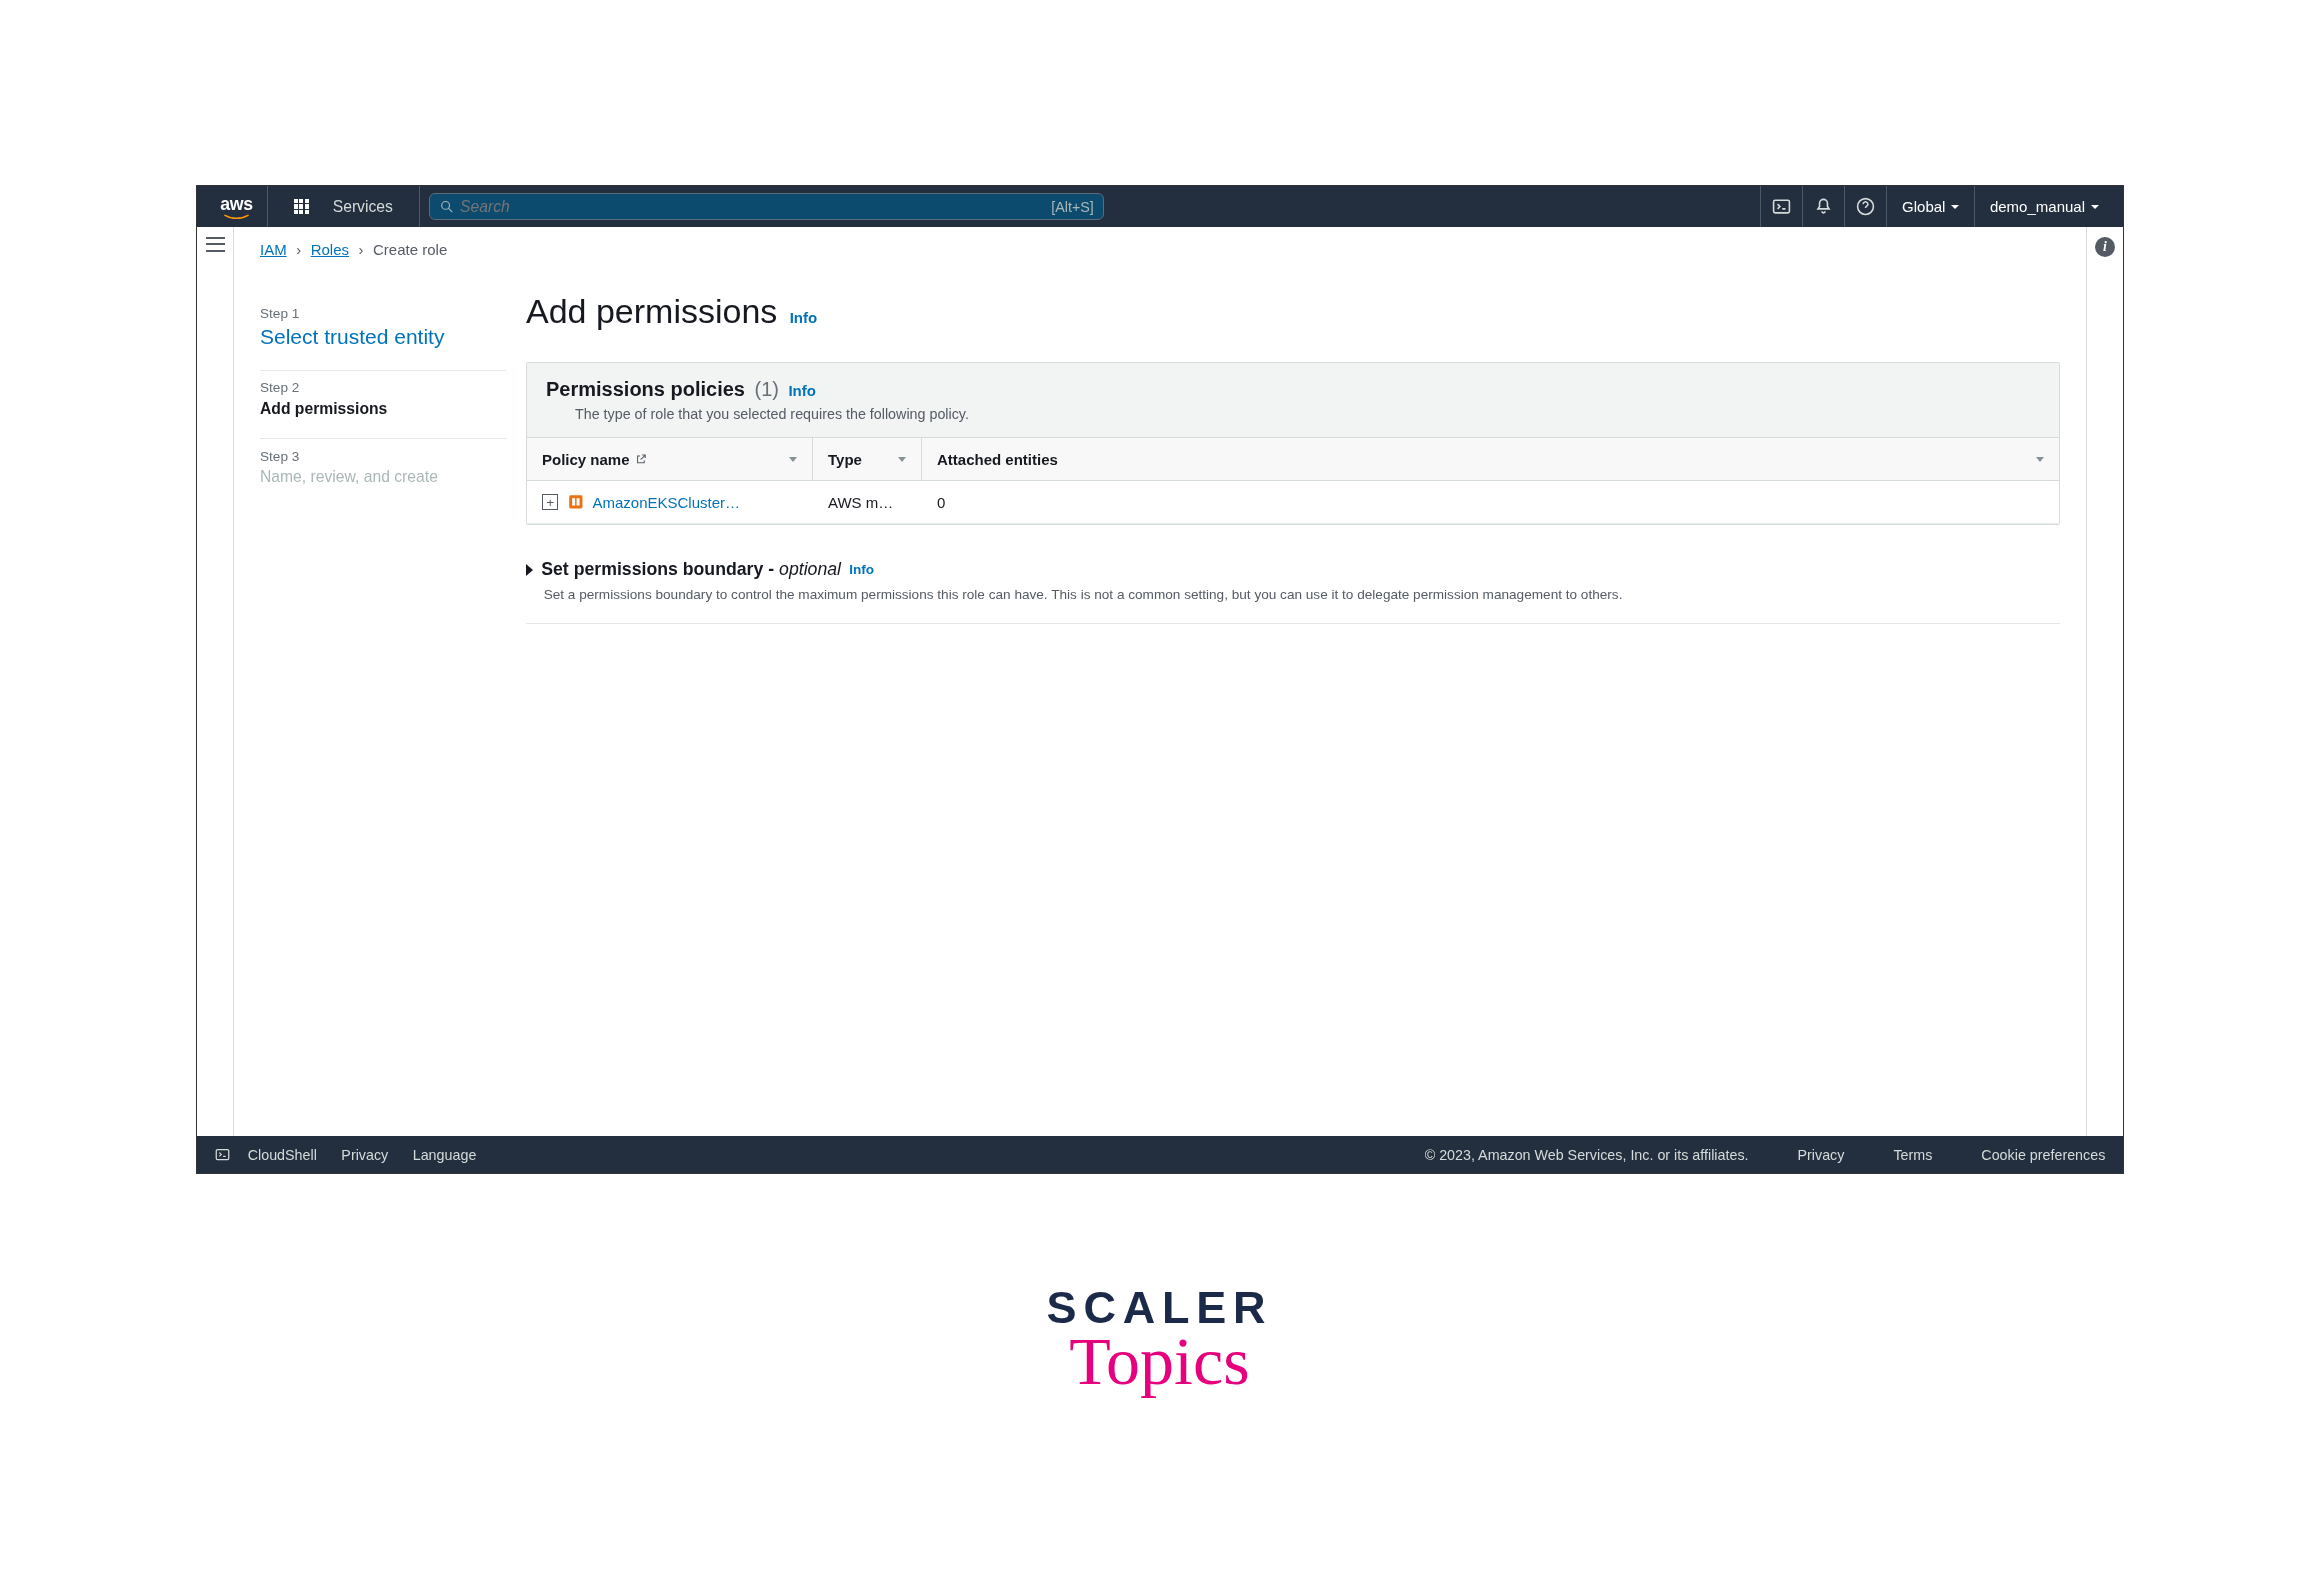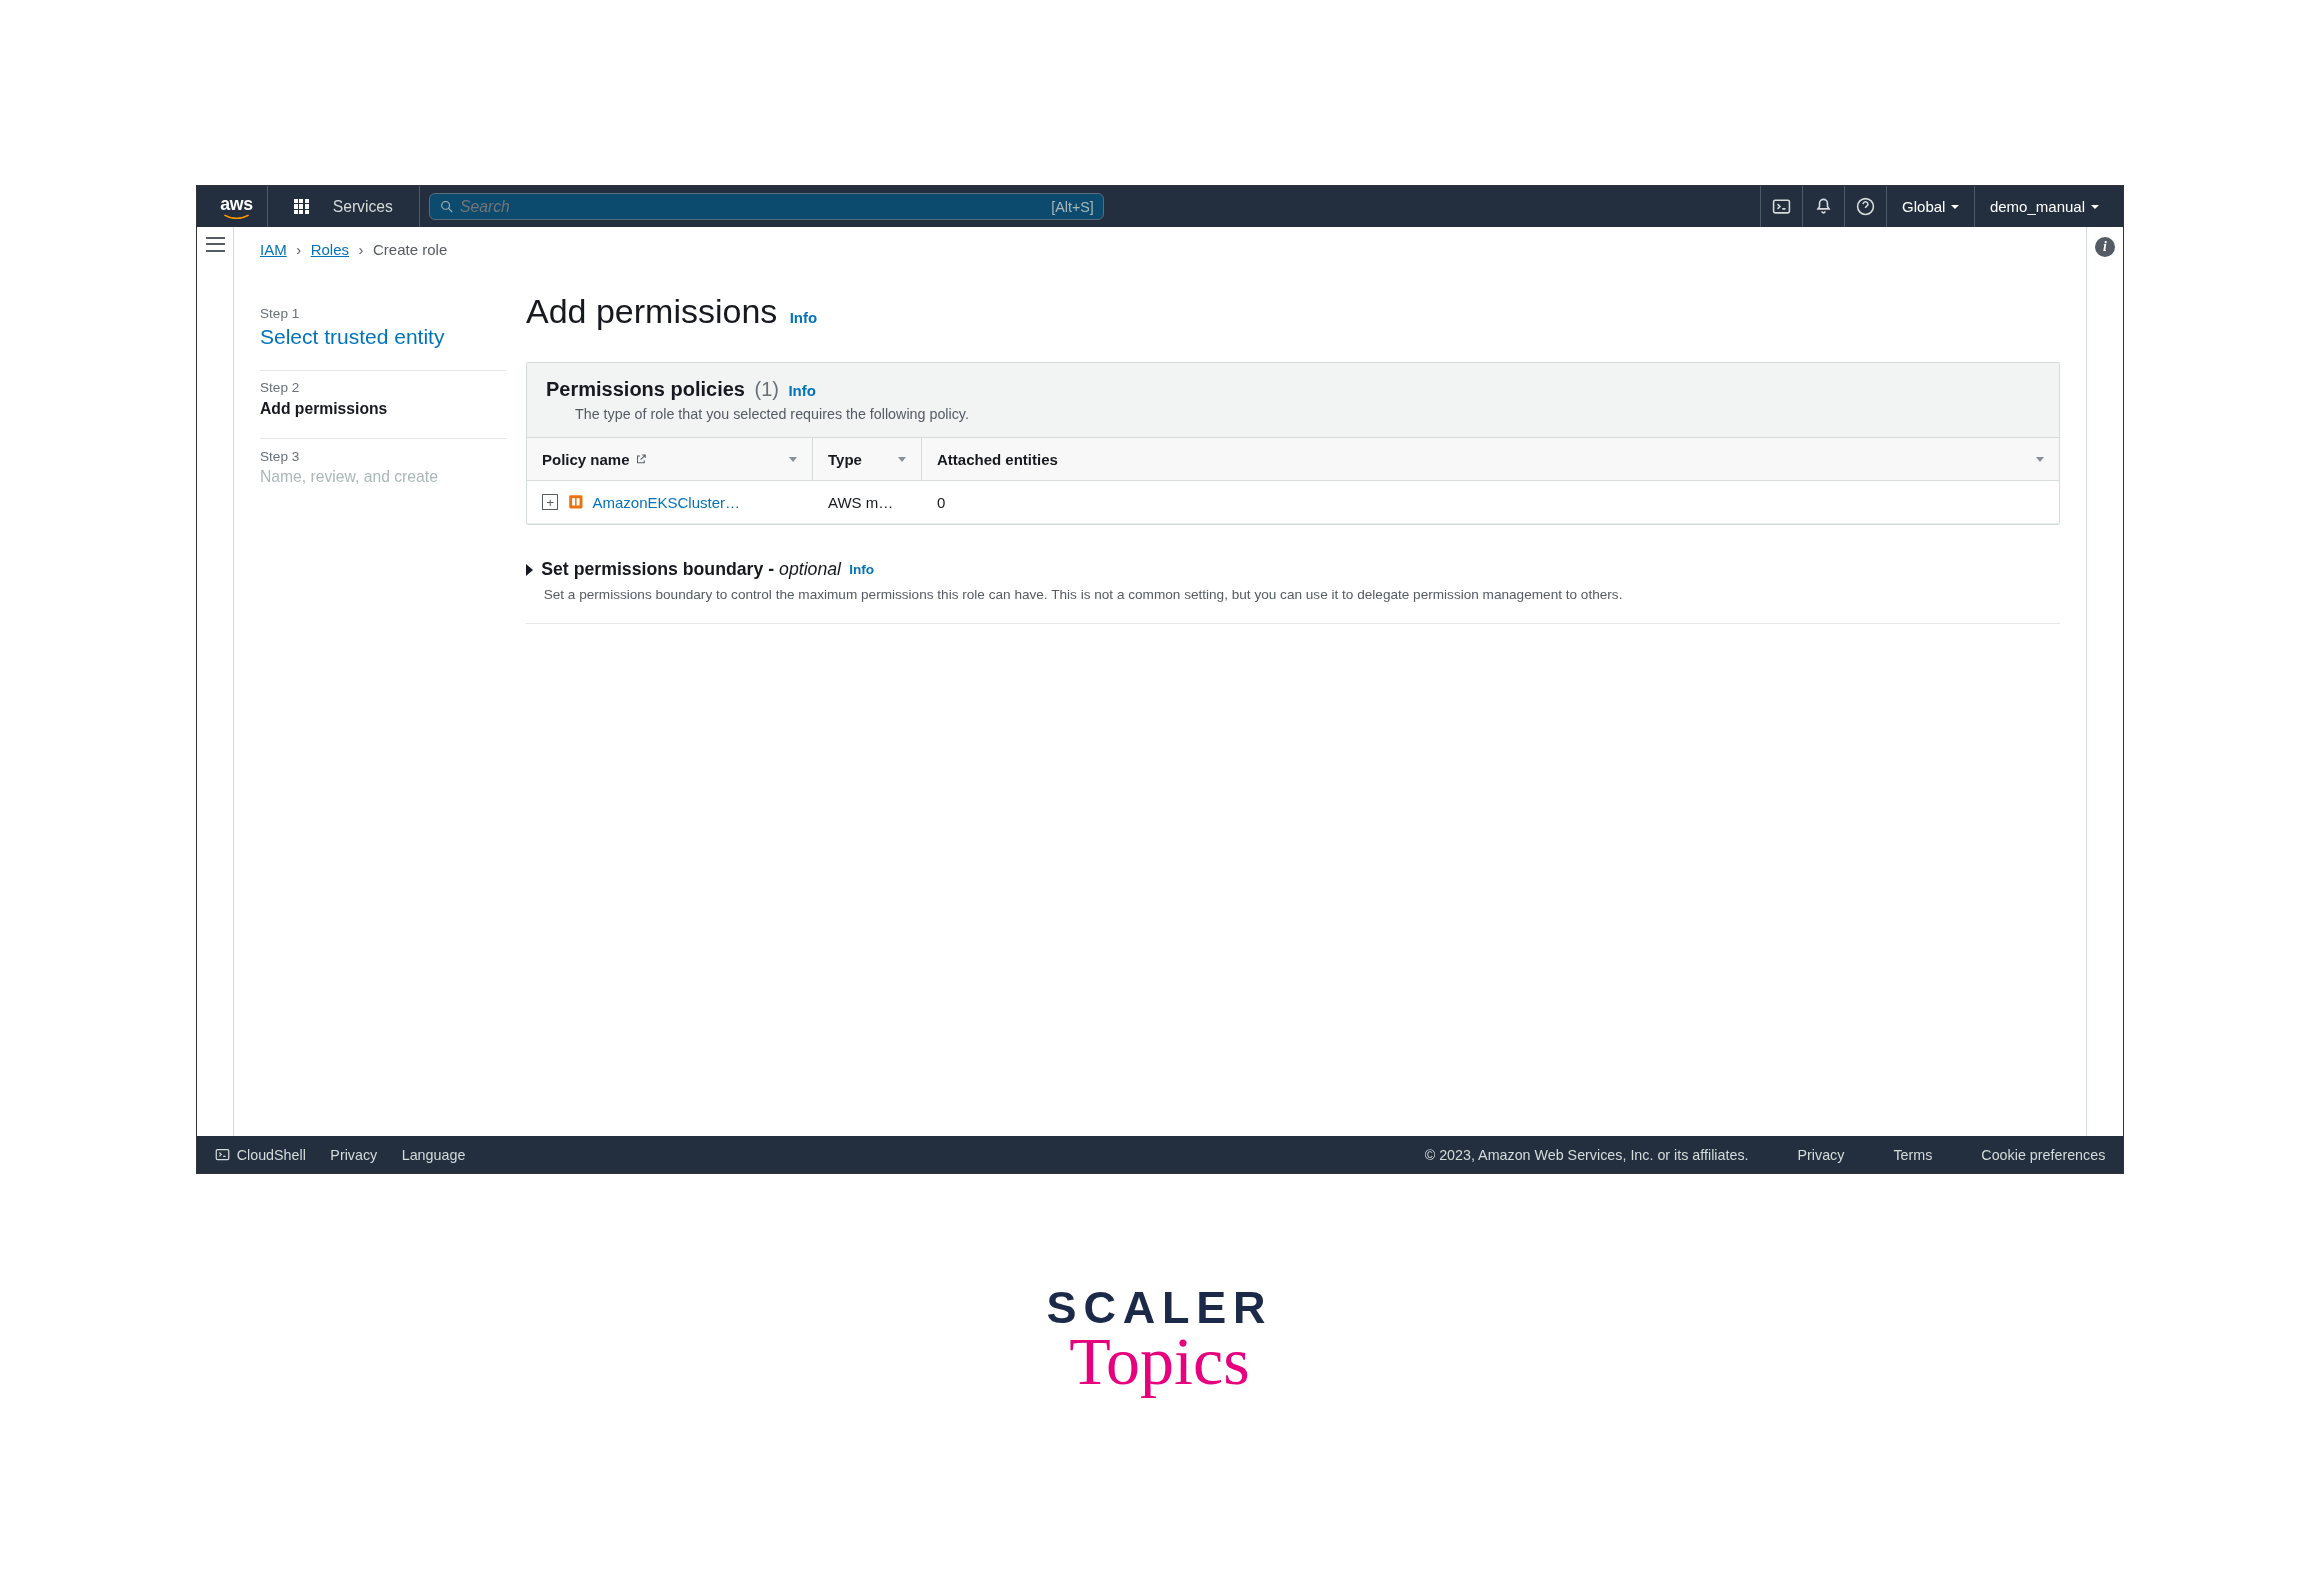--- a/index.html
+++ b/index.html
@@ -124,21 +124,21 @@
   
   .actions { display:flex; justify-content:flex-end; gap:13.6px; padding: 48px 0 27px 0; }
   .btn-cancel { background:transparent; border:none; color:#0073bb; font-weight:700; font-size:16.4px; padding:9.5px 17.7px; cursor:pointer; }
   .btn-prev { background:#fff; border:0.7px solid #545b64; color:#545b64; font-weight:700; font-size:16.4px; padding:9.5px 23px; cursor:pointer; }
   .btn-next { background:#1571d8; border:0.7px solid #1571d8; color:#fff; font-weight:700; font-size:16.4px; padding:9.5px 27px; cursor:pointer; }
   
   .bottombar {
     background:#232f3e; height:37px; display:flex; align-items:center;
     color:#d5dbdb; font-size:14.3px; padding:0 17.7px; gap:24.5px;
   }
-  .bottombar .bl { display:flex; align-items:center; gap:7px; cursor:pointer; }
+  .bottombar .bl { display:flex; align-items:center; gap:18px; cursor:pointer; }
   .bottombar .spacer { flex:1; }
   .bottombar .br { cursor:pointer; }
   
   .scaler-logo {
     position:absolute;
     left: 50%; transform:translateX(-50%);
     top: 1282px;
     text-align:center;
     pointer-events:none;
   }

